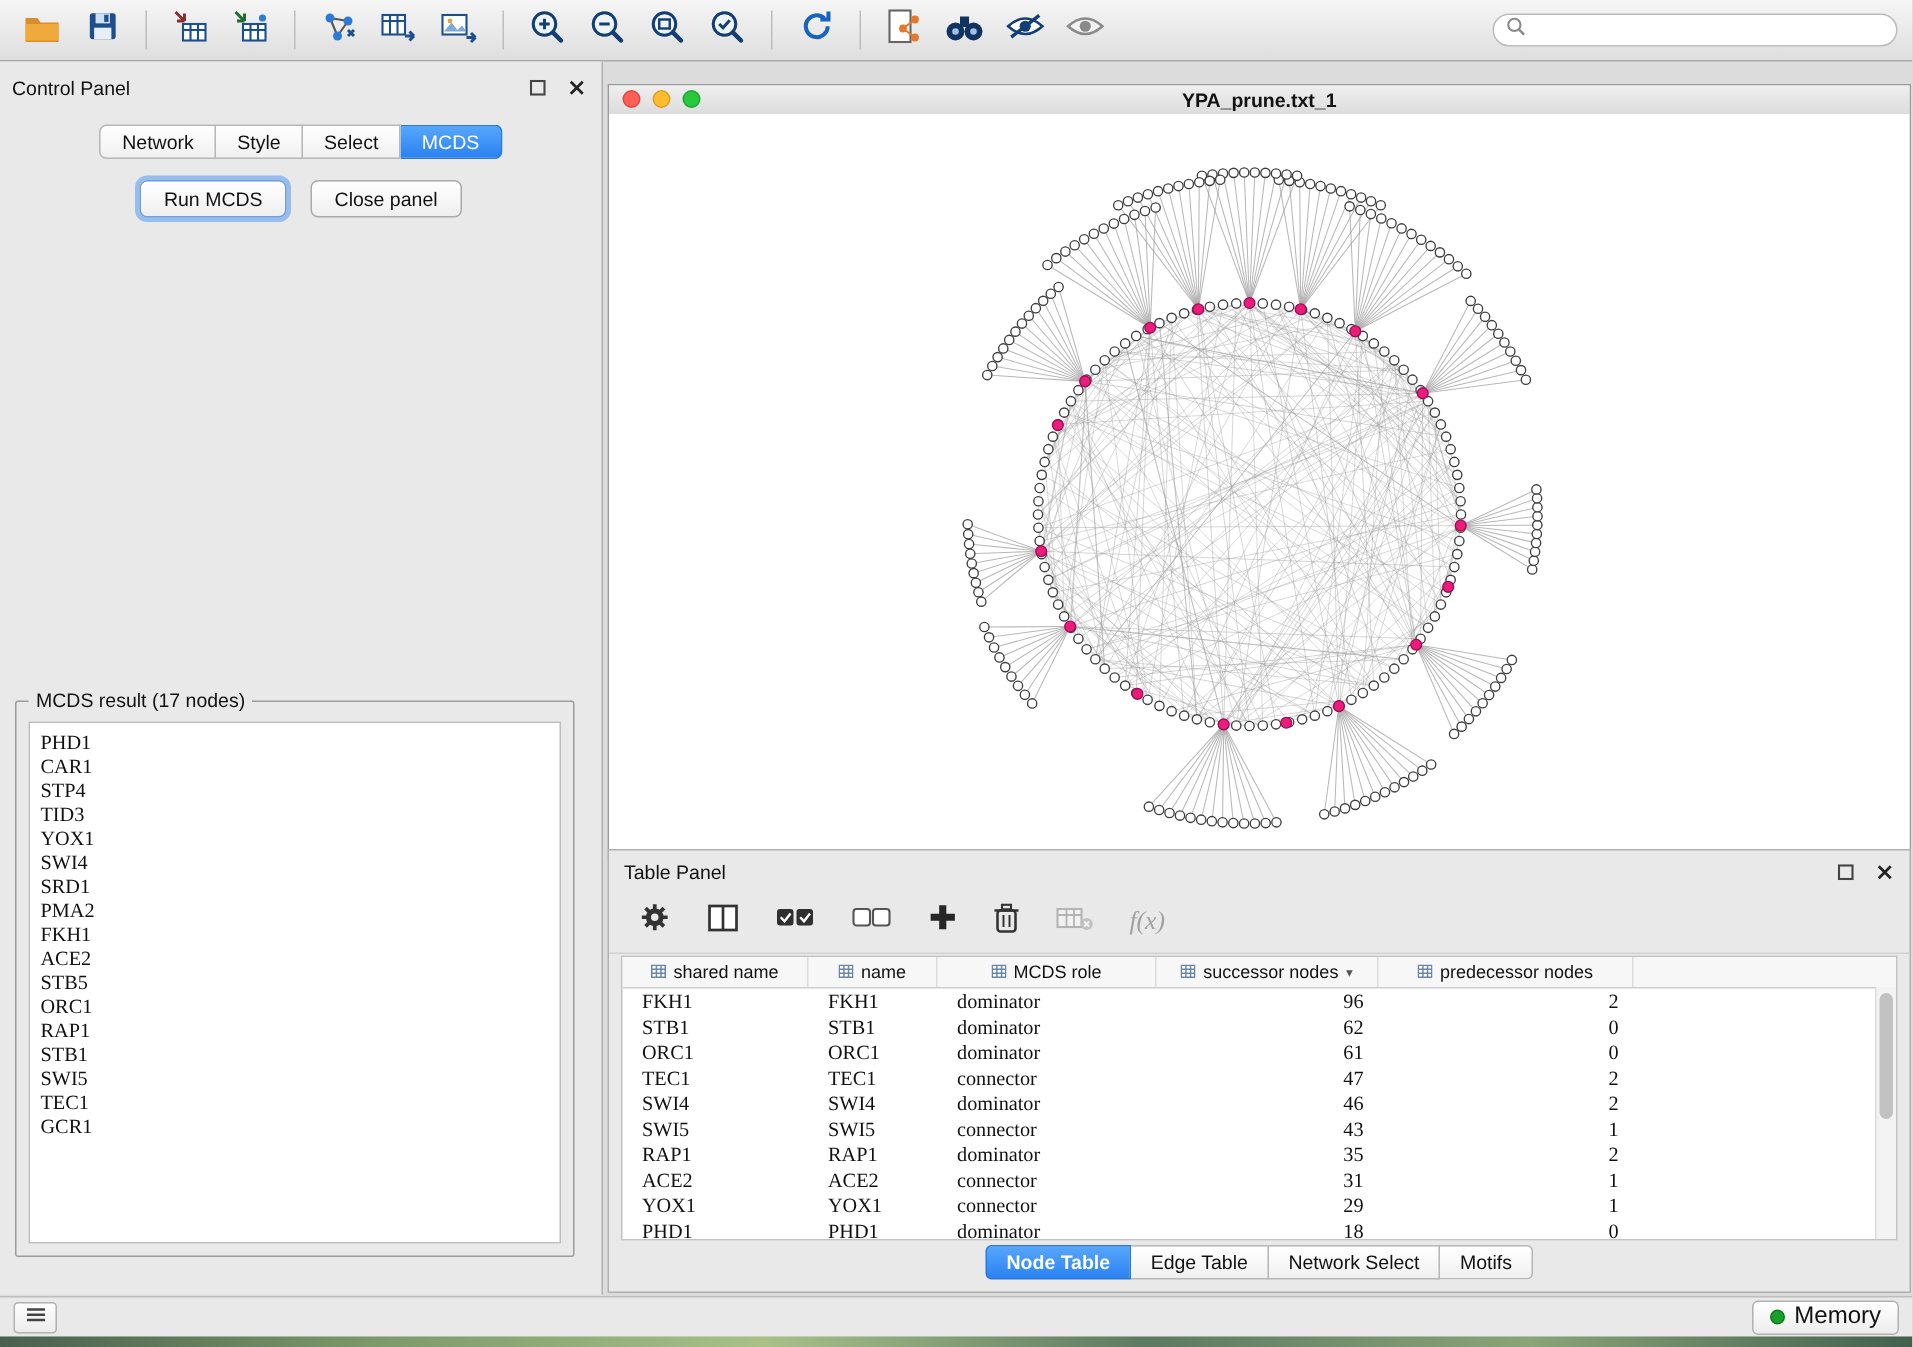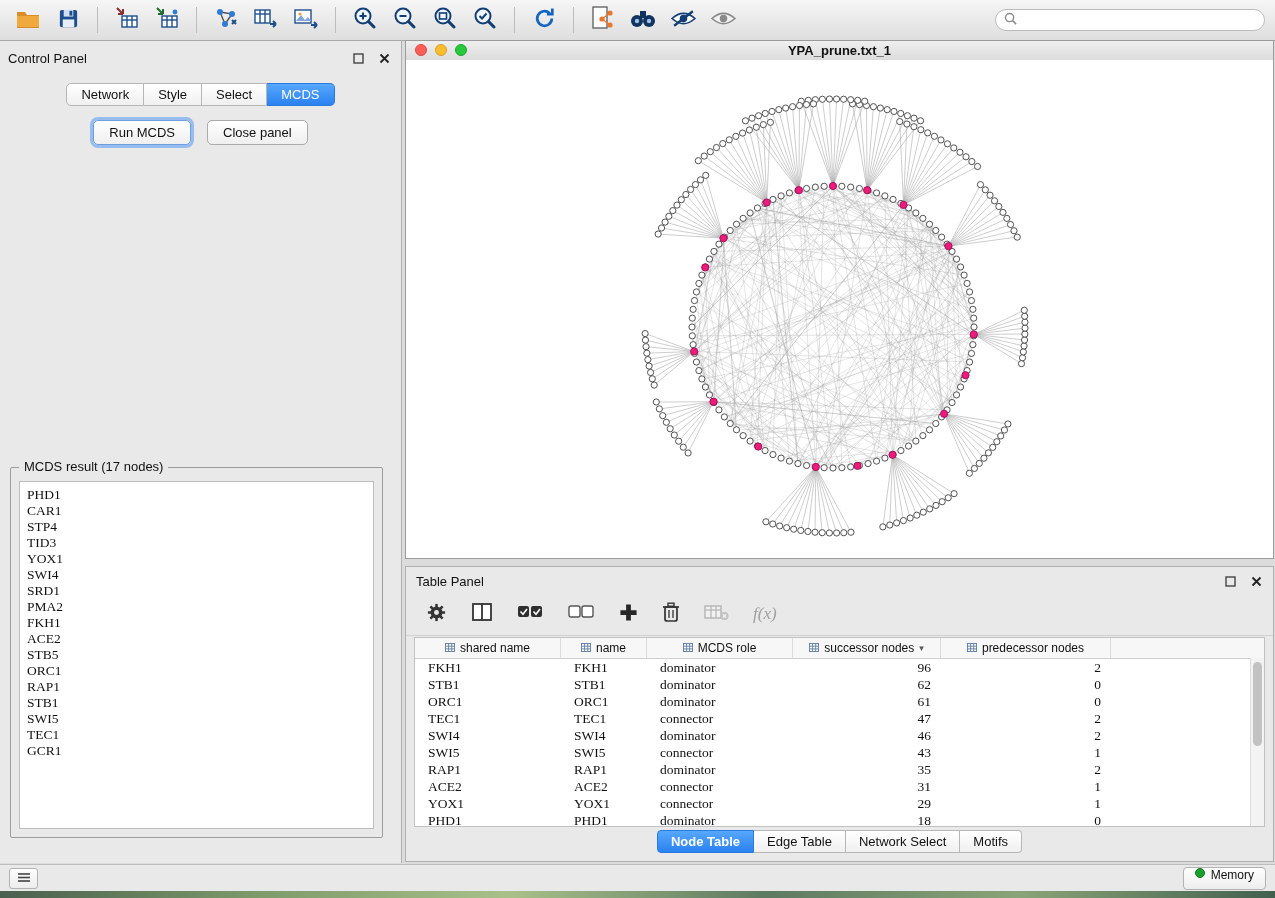--- a/index.html
+++ b/index.html
@@ -43,62 +43,62 @@
        border-radius:5px;font-size:13px;display:flex;align-items:center;}
   .btn.focused{box-shadow:0 0 0 3px rgba(95,160,240,.6);border-color:#6d9fe0;}
 
   .fieldset{position:absolute;left:10px;right:18px;top:426px;bottom:25px;border:1px solid #9c9c9c;border-radius:2px;}
   .fieldset .legend{position:absolute;top:-9px;left:8px;background:#e9e9e9;padding:0 5px;font-size:13px;}
   .mcds-list{position:absolute;left:8px;right:8px;top:13px;bottom:8px;background:#fff;border:1px solid #bdbdbd;
              overflow:hidden;padding:5px 0 0 7px;box-sizing:border-box;}
   .mcds-item{font-family:"Liberation Serif",serif;font-size:13.5px;line-height:16px;}
 
   
-  .network-window{position:absolute;left:405px;top:40px;width:869px;height:519px;background:#fff;
+  .network-window{position:absolute;left:405px;top:56px;width:869px;height:519px;background:#fff;
                   border:1px solid #9b9b9b;box-sizing:border-box;}
   .nw-titlebar{height:19px;background:linear-gradient(#efefef,#dcdcdc);border-bottom:1px solid #bcbcbc;
                position:relative;display:flex;align-items:center;justify-content:center;}
   .traffic{position:absolute;left:9px;top:3px;display:flex;gap:8px;}
   .light{width:12px;height:12px;border-radius:50%;}
   .nw-title{font-size:13px;font-weight:bold;}
   .network-canvas{position:absolute;left:0;top:19px;right:0;bottom:0;background:#fff;}
 
   
   .table-panel{position:absolute;left:405px;top:566px;width:869px;height:296px;background:#e9e9e9;
                border:1px solid #b0b0b0;box-sizing:border-box;}
   .tp-header{height:24px;display:flex;align-items:center;padding:2px 10px 0 10px;}
   .tp-toolbar{height:42px;display:flex;align-items:center;gap:24px;padding:0 20px;border-bottom:1px solid #d2d2d2;}
   .tp-tool{display:flex;align-items:center;justify-content:center;}
   .fx{font-family:"Liberation Serif",serif;font-style:italic;font-size:17px;color:#a0a0a0;}
 
   .table-wrap{position:absolute;left:8px;right:8px;top:70px;bottom:34px;background:#fff;border:1px solid #c2c2c2;overflow:hidden;}
   .thead{display:flex;height:20px;background:#f7f7f7;border-bottom:1px solid #cfcfcf;font-size:12px;}
   .th{display:flex;align-items:center;justify-content:center;gap:5px;border-right:1px solid #dcdcdc;box-sizing:border-box;}
-  .c1{width:146px;} .c2{width:86px;} .c3{width:146px;} .c4{width:148px;} .c5{width:170px;} .cfill{flex:1;}
+  .c1{width:124px;} .c2{width:86px;} .c3{width:146px;} .c4{width:148px;} .c5{width:170px;} .cfill{flex:1;}
   .row{display:flex;height:17px;align-items:center;}
   .td{box-sizing:border-box;padding:0 0 0 13px;white-space:nowrap;font-family:"Liberation Serif",serif;font-size:13.5px;}
   .td.num{text-align:right;padding:0 10px 0 0;}
   .vscroll{position:absolute;right:0;top:20px;bottom:0;width:13px;background:#f3f3f3;border-left:1px solid #ddd;}
   .vthumb{position:absolute;left:2px;right:2px;top:4px;height:84px;background:#c2c2c2;border-radius:6px;}
 
   .tp-tabs{position:absolute;left:0;right:0;bottom:8px;display:flex;justify-content:center;}
   .tp-tab{height:21px;padding:0 13px;font-size:13px;display:flex;align-items:center;
           background:linear-gradient(#ffffff,#f0f0f0);border:1px solid #b7b7b7;border-left:none;}
   .tp-tab:first-child{border-left:1px solid #b7b7b7;border-radius:4px 0 0 4px;font-weight:bold;}
   .tp-tab:last-child{border-radius:0 4px 4px 0;}
   .tp-tab.selected{background:linear-gradient(#57a7fd,#2a82f1);color:#fff;border-color:#2a79dd;}
 
   
   .statusbar{position:absolute;left:0;top:864px;width:100%;height:27px;background:#e9e9e9;
              border-top:1px solid #bdbdbd;display:flex;align-items:center;padding:0 9px;box-sizing:border-box;}
   .menu-btn{width:27px;height:19px;border:1px solid #b2b2b2;border-radius:3px;background:linear-gradient(#fdfdfd,#ededed);
             display:flex;align-items:center;justify-content:center;}
   .memory-btn{margin-left:auto;height:21px;border:1px solid #b2b2b2;border-radius:4px;
-              background:linear-gradient(#ffffff,#ededed);display:flex;gap:6px;
-              padding:0 11px;font-size:12px;}
+              background:linear-gradient(#ffffff,#ededed);display:flex;align-items:center;gap:6px;
+              padding:0 11px;font-size:16px;}
   .memory-dot{width:10px;height:10px;border-radius:50%;background:#18a02a;border:1px solid #0f7a1e;box-sizing:border-box;}
   .wallpaper{position:absolute;left:0;bottom:0;width:100%;height:7px;
              background:linear-gradient(90deg,#49604f,#7d9a6a,#a9c089,#5d7a62,#8aa478,#43604f);}
 </style>
 </head>
 <body>
 
 <div class="screen">
 
   <div class="toolbar">

